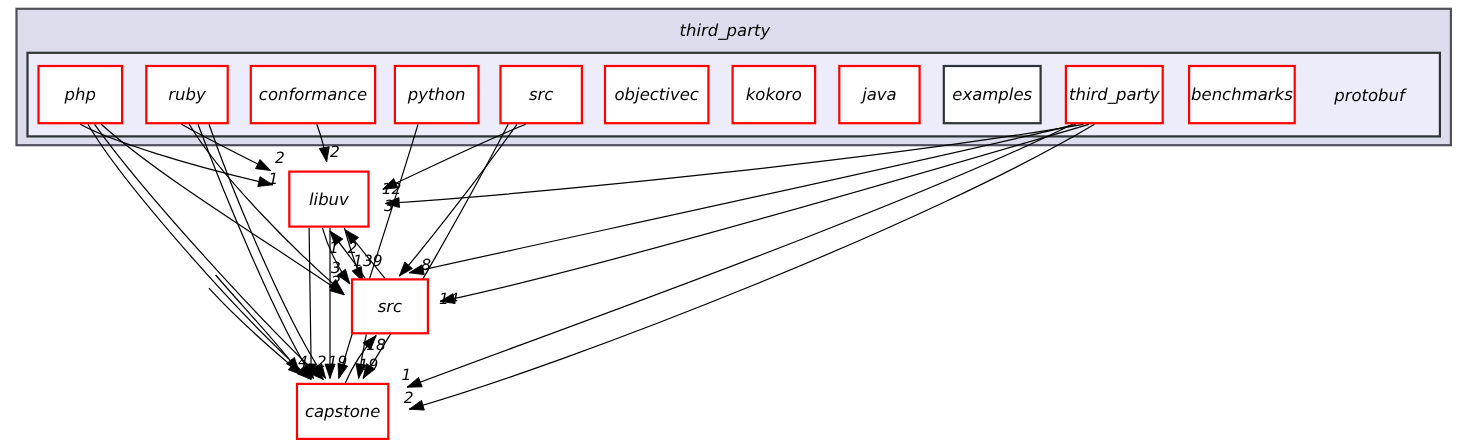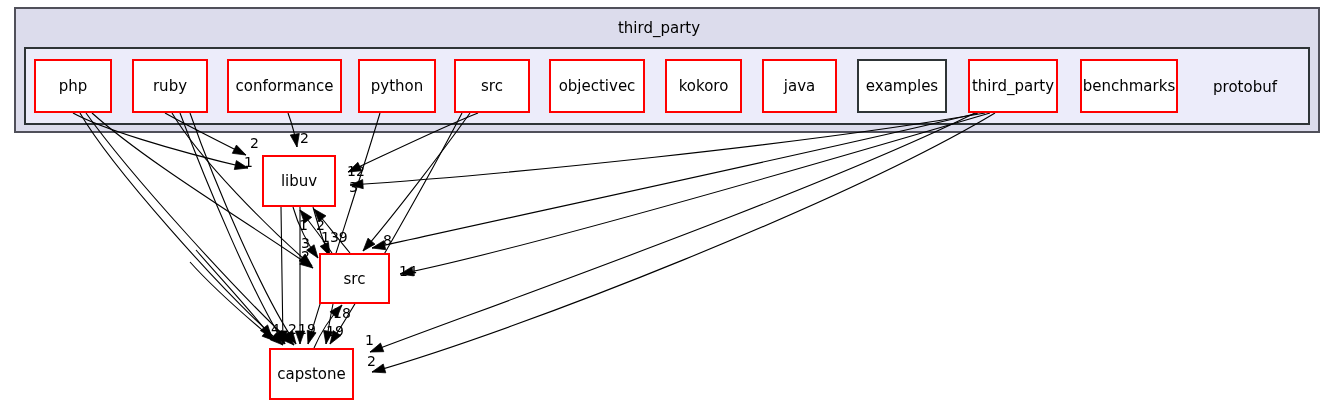--- a/index.html
+++ b/index.html
@@ -1,17 +1,17 @@
 <!DOCTYPE html>
 <html><head>
 <meta charset="utf-8">
 <style>
   html,body{margin:0;padding:0;background:#ffffff;}
   body{width:1331px;height:404px;font-family:"DejaVu Sans",sans-serif;overflow:hidden;}
-  #stage{position:relative;width:1331px;height:404px;}
+  #stage{position:relative;width:1331px;height:404px;font-style:italic;}
   svg{position:absolute;left:0;top:0;width:1331px;height:404px;}
   .glyph-text{font-family:"DejaVu Sans",sans-serif;font-size:15px;fill:#000000;}
   .cluster-title{font-family:"DejaVu Sans",sans-serif;font-size:15px;fill:#000000;}
   .edge-label{font-family:"DejaVu Sans",sans-serif;font-size:14px;fill:#000000;}
   .edge-path{fill:none;stroke:#000000;stroke-width:1.1px;}
   .arrow-head{fill:#000000;stroke:#000000;stroke-width:0.7px;}
   .node-box{fill:#ffffff;stroke:#ff0000;stroke-width:2px;}
   .node-box-dir{fill:#ffffff;stroke:#2e3436;stroke-width:2px;}
   .outer-frame{fill:#dcdcec;stroke:#50505a;stroke-width:2px;}
   .inner-frame{fill:#ececfa;stroke:#2e3436;stroke-width:2px;}

